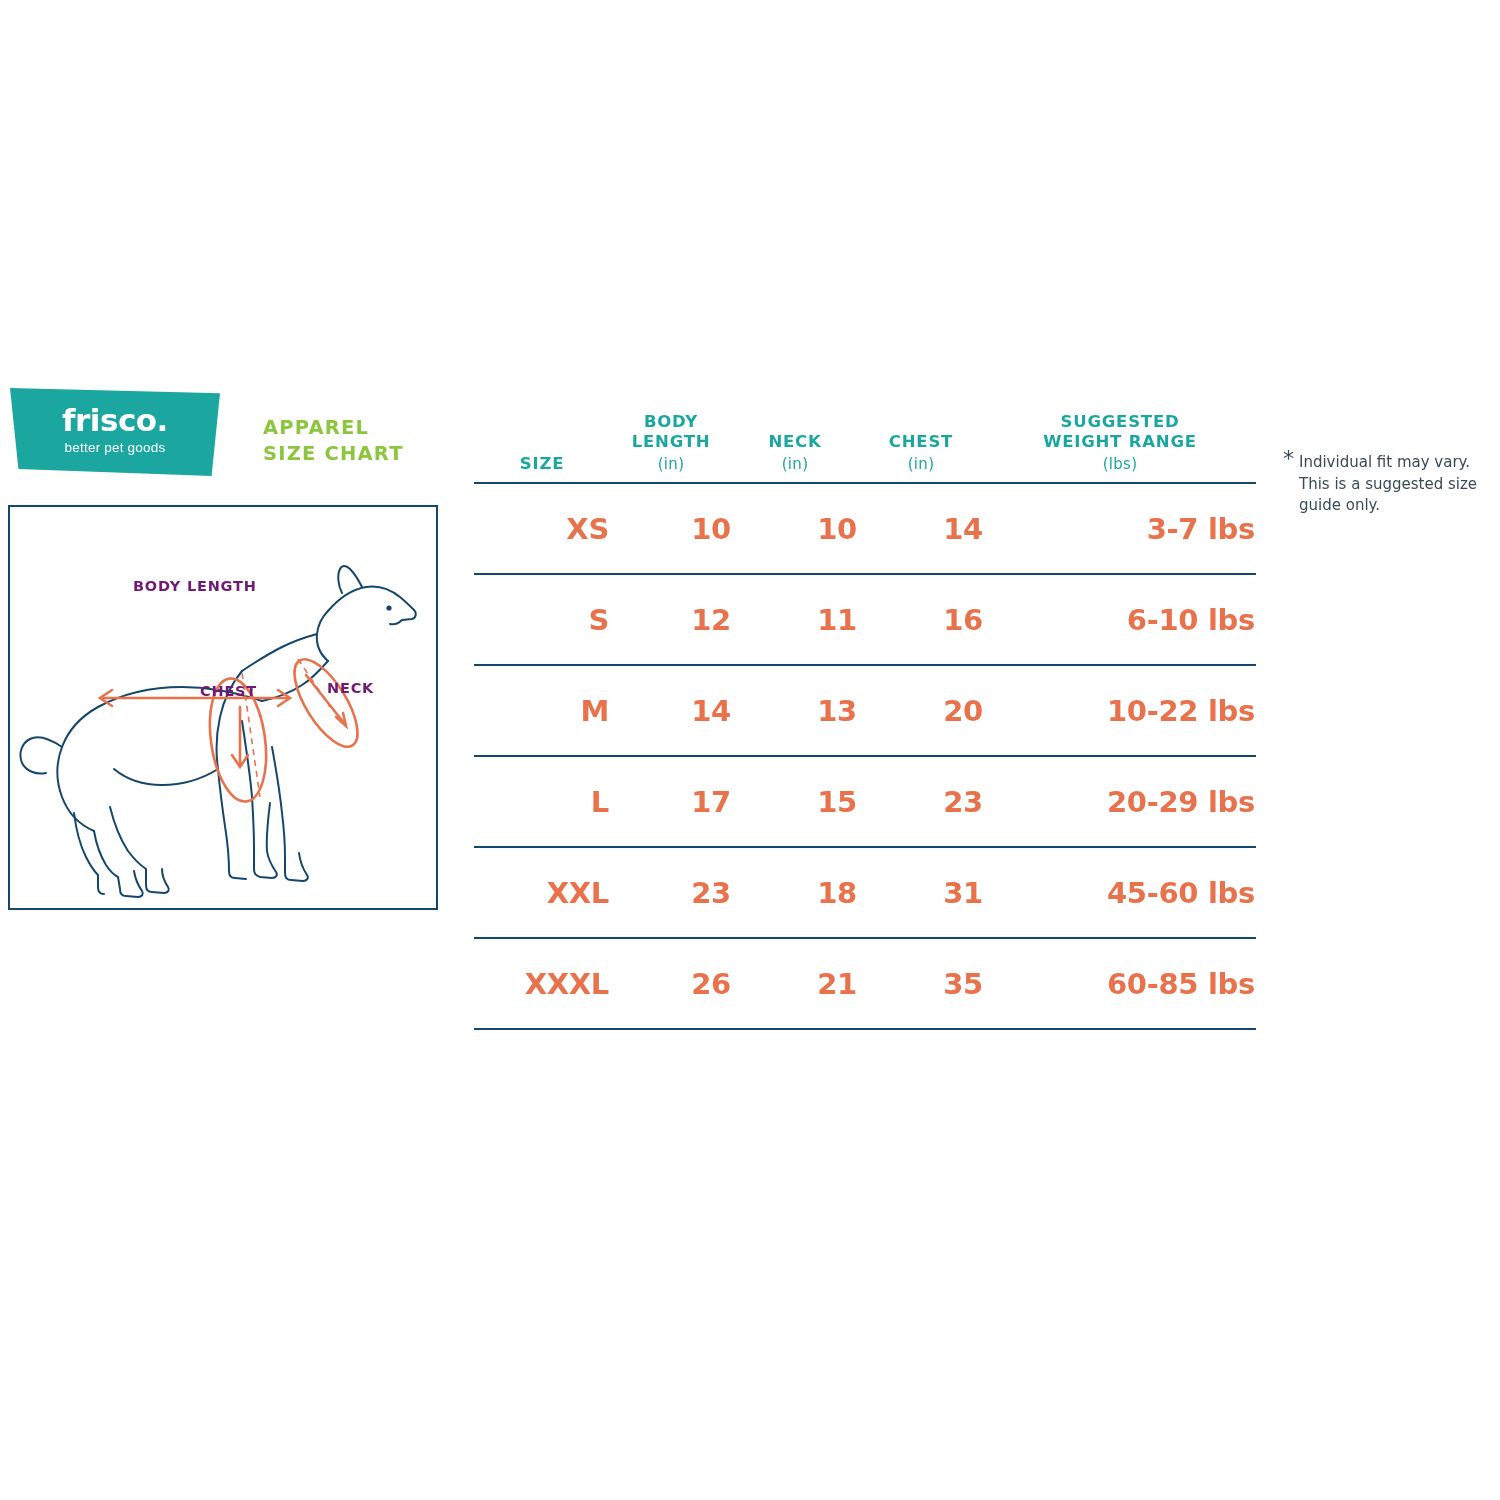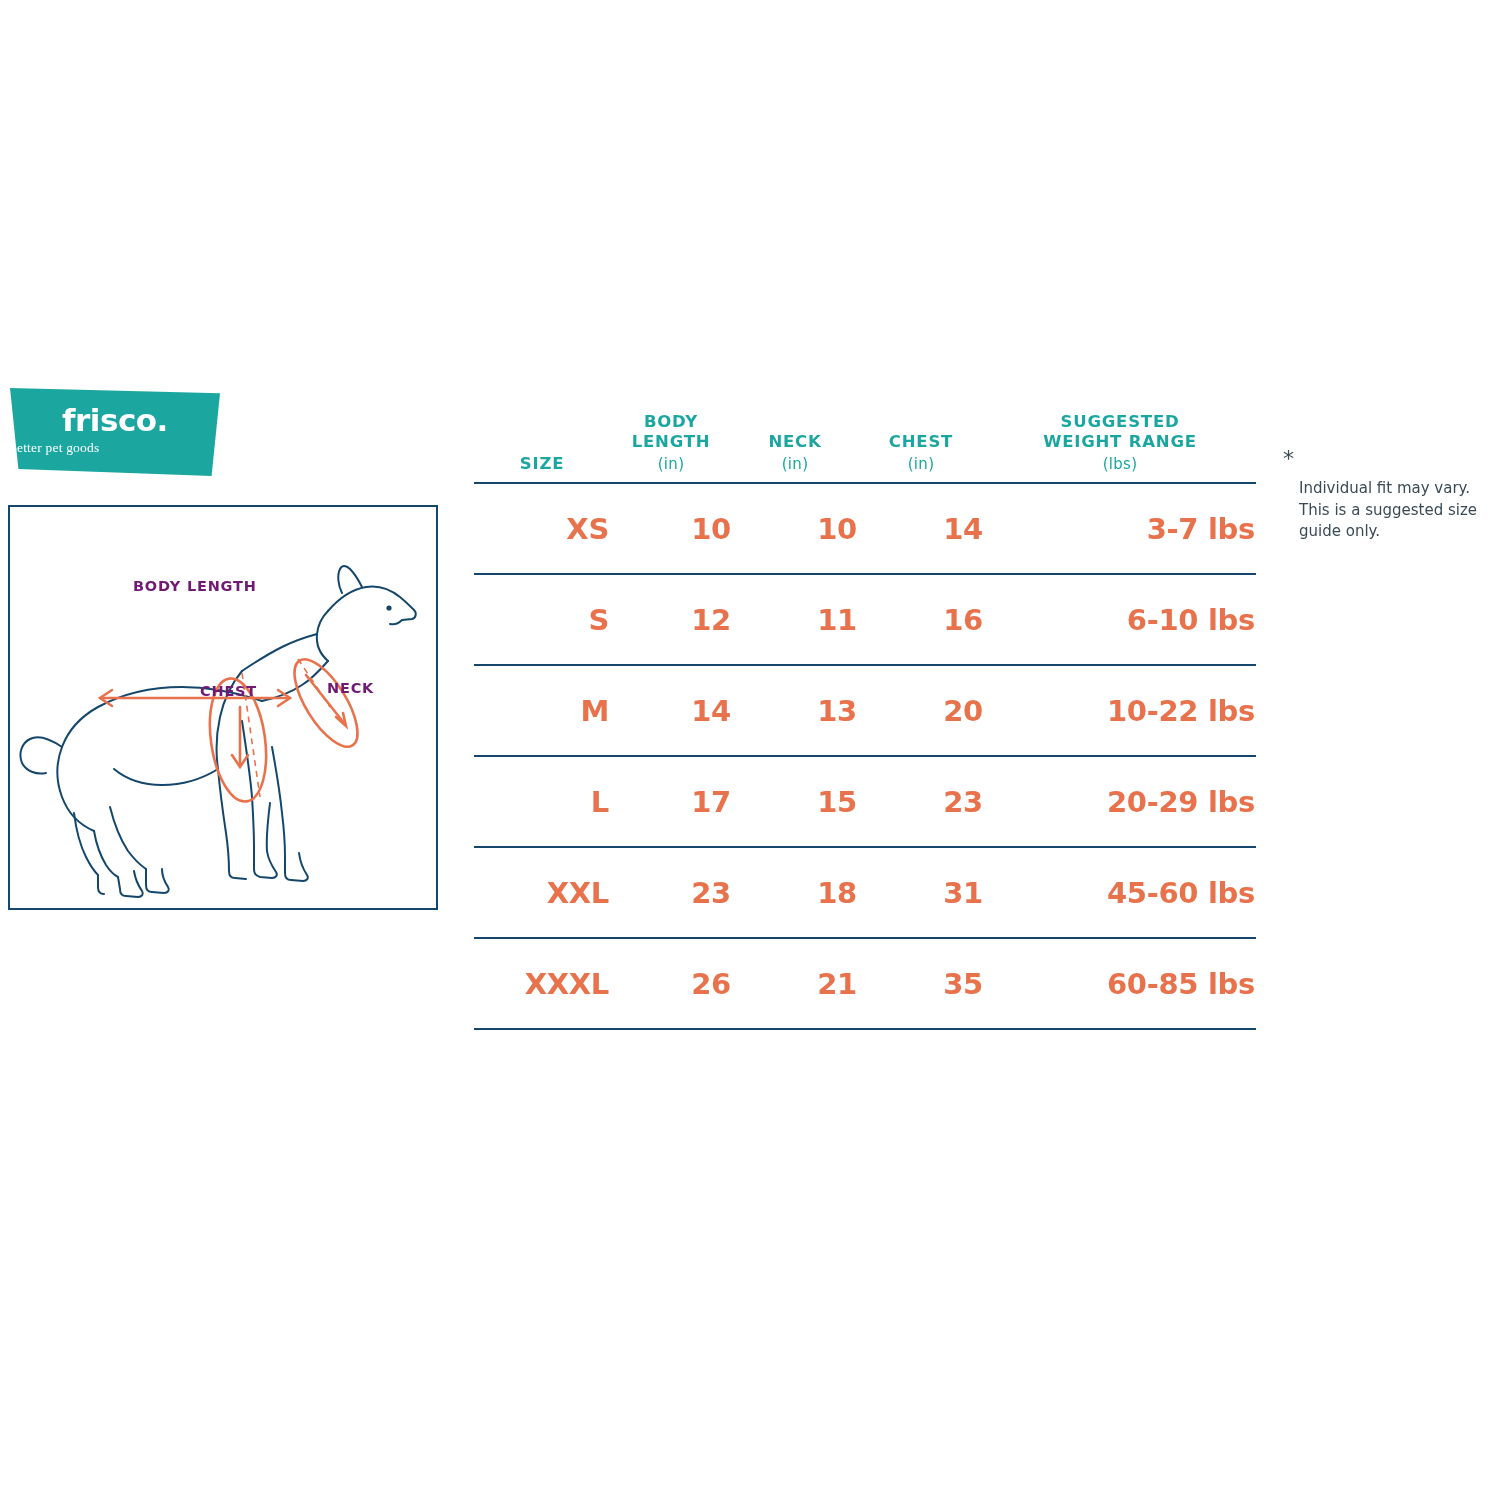--- a/index.html
+++ b/index.html
@@ -50,22 +50,23 @@
     font-family: "DejaVu Sans", sans-serif;
     font-size: 31px;
     font-weight: bold;
     letter-spacing: -0.5px;
   }
   .logo-tag {
     position: absolute;
     left: 0;
     top: 52px;
     width: 210px;
+    text-align: center;
     color: #ffffff;
-    font-family: Liberation Serif, serif;
+    font-family: Liberation Sans, sans-serif;
     font-size: 13.5px;
     letter-spacing: 0.2px;
   }
 
   
   .apparel-title {
     position: absolute;
     left: 263px;
     top: 415px;
     width: 200px;
@@ -169,34 +170,38 @@
     top: 2px;
     font-size: 22px;
     color: #3a4a55;
     line-height: 18px;
   }
   .note-first {
     padding-left: 16px;
   }
   .note-second {
     padding-left: 16px;
-    margin-top: 30px;
+    margin-top: 4px;
   }
 </style>
 </head>
 <body>
 
 <div class="sheet">
 
   <div class="logo-block">
     <div class="logo-shape"></div>
     <div class="logo-word">frisco.</div>
     <div class="logo-tag">better pet goods</div>
   </div>
 
+  <div class="apparel-title">
+    <div>APPAREL</div>
+    <div>SIZE  CHART</div>
+  </div>
 
   <div class="diagram-box">
     <svg width="426" height="401" viewBox="0 0 426 401">
       <g fill="none" stroke="#14476b" stroke-width="2" stroke-linecap="round" stroke-linejoin="round">
 
         <path d="M318 104 C330 90 344 82 356 80 C368 78 380 82 390 90 C396 95 401 100 404 103 C407 106 406 111 402 112 L392 113 C389 116 384 118 380 117"></path>
         <path d="M318 104 C312 110 308 118 307 127 C306 137 310 147 318 154"></path>
         <path d="M352 80 C348 72 344 66 340 62 C336 58 332 58 330 62 C327 68 328 78 332 86"></path>
         <circle cx="379" cy="101" r="2.6" fill="#14476b" stroke="none"></circle>
 

